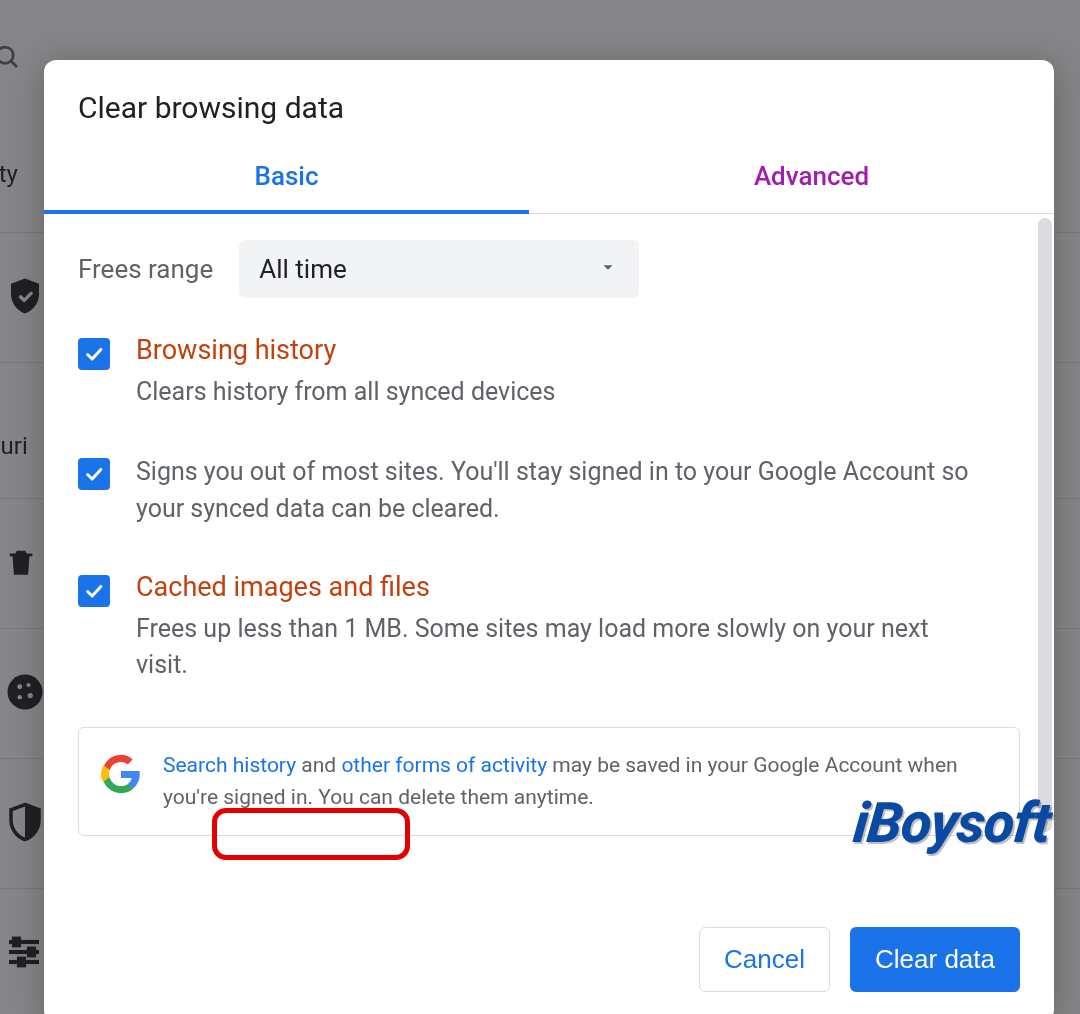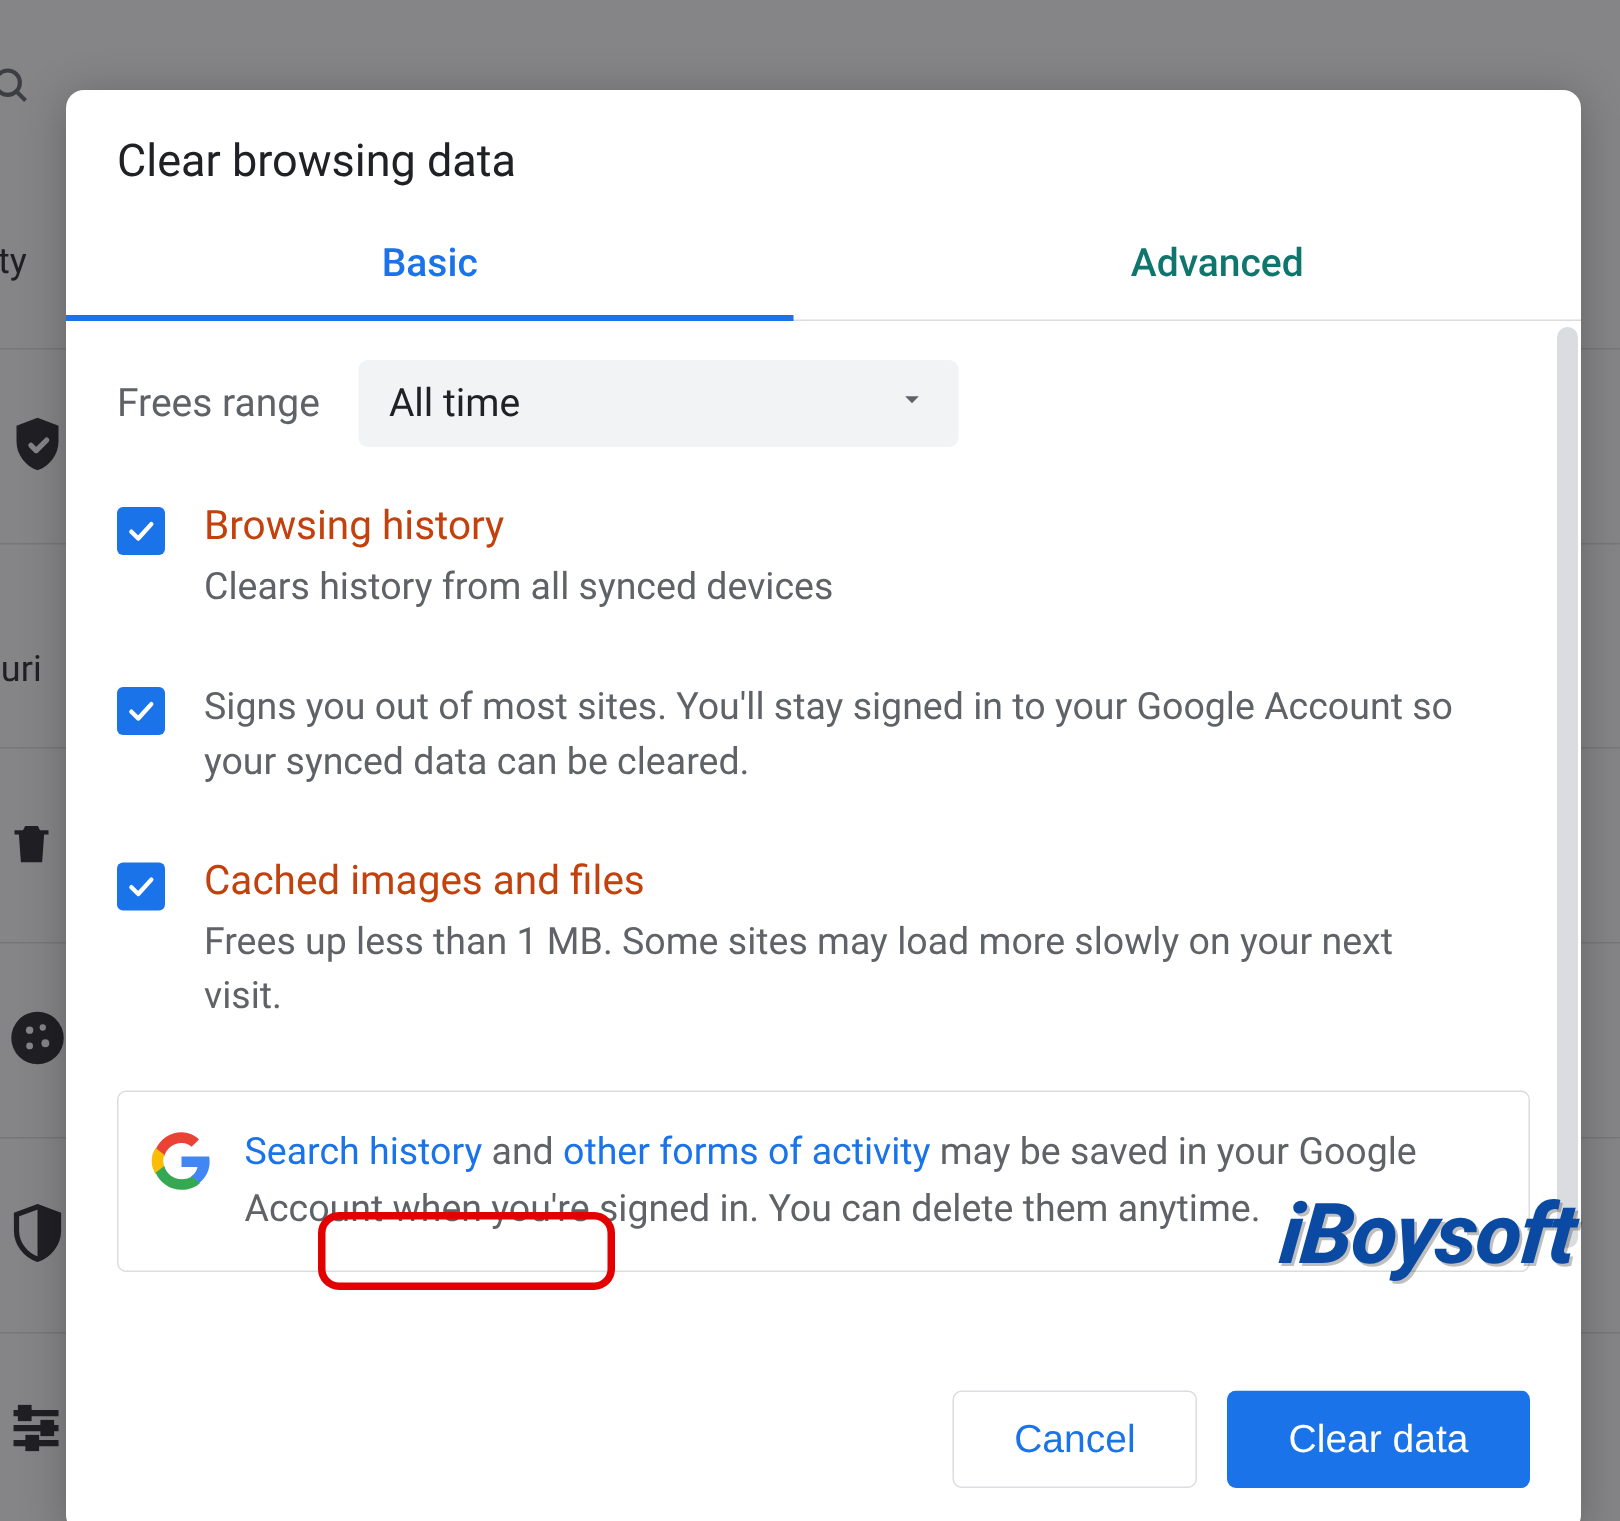--- a/index.html
+++ b/index.html
@@ -17,21 +17,21 @@
   .overlay { position: absolute; inset: 0; background: rgba(32,33,36,0.55); }
 
   
   .modal {
     position: absolute; left: 44px; top: 60px; width: 1010px; height: 962px;
     background: #fff; border-radius: 12px; box-shadow: 0 4px 30px rgba(0,0,0,0.25);
     display: flex; flex-direction: column;
   }
   .modal-title { font-size: 30px; color: #202124; padding: 30px 34px 18px; }
   .tabs { display: flex; border-bottom: 1px solid #dadce0; gap: 40px; }
-  .tab { flex: 1; text-align: center; font-size: 26px; padding: 18px 0 22px; color: #0f766e; cursor: pointer; font-weight: 500; position: relative; }
+  .tab { flex: 1; text-align: center; font-size: 26px; padding: 18px 0 22px; color: #a21caf; cursor: pointer; font-weight: 500; position: relative; }
   .tab.active { color: #1a73e8; }
   .tab.active::after { content: ""; position: absolute; left: 0; right: 0; bottom: -1px; height: 4px; background: #1a73e8; }
 
   .body { position: relative; flex: 1; padding: 26px 34px 0 34px; overflow: hidden; }
   .scrollbar { position: absolute; right: 2px; top: 4px; width: 14px; height: 614px; background: #dadce0; border-radius: 7px; }
 
   .time-row { display: flex; align-items: center; gap: 26px; margin-bottom: 36px; }
   .time-label { color: #5f6368; font-size: 26px; }
   .select {
     display: flex; align-items: center; justify-content: space-between;
@@ -48,30 +48,30 @@
   }
   .cbx svg { width: 22px; height: 22px; }
   .opt-text .heading { font-size: 27px; color: #c2410c; margin-bottom: 8px; }
   .opt-text .desc { font-size: 25px; color: #5f6368; line-height: 1.45; max-width: 840px; }
 
   .notice {
     border: 1px solid #dadce0; border-radius: 6px; padding: 22px 22px 22px 22px;
     display: flex; gap: 22px; align-items: flex-start;
   }
   .g-logo { flex: 0 0 40px; margin-top: 4px; }
-  .notice .ntext { font-size: 25px; color: #5f6368; line-height: 1.5; }
+  .notice .ntext { font-size: 21px; color: #5f6368; line-height: 1.5; }
   .notice .ntext .link { color: #1a73e8; cursor: pointer; }
   .highlight-box {
     position: absolute; border: 5px solid #e30000; border-radius: 14px;
     left: 168px; top: 594px; width: 198px; height: 52px; pointer-events: none;
   }
 
   .footer { display: flex; justify-content: flex-end; gap: 20px; padding: 26px 34px 30px; }
   .btn {
-    font-size: 26px; font-weight: 500; border-radius: 6px; padding: 16px 40px;
+    font-size: 26px; font-weight: 500; border-radius: 6px; padding: 16px 24px;
     cursor: pointer; border: 1px solid transparent;
   }
   .btn.secondary { background: #fff; color: #1a73e8; border-color: #dadce0; }
   .btn.primary { background: #1a73e8; color: #fff; }
 
   
   .watermark {
     position: absolute; right: 30px; top: 790px; font-size: 56px; font-weight: 800;
     font-style: italic; color: #0b4aa2; letter-spacing: -1px;
     text-shadow: 2px 2px 0 rgba(0,0,0,0.25); pointer-events: none; user-select: none;

